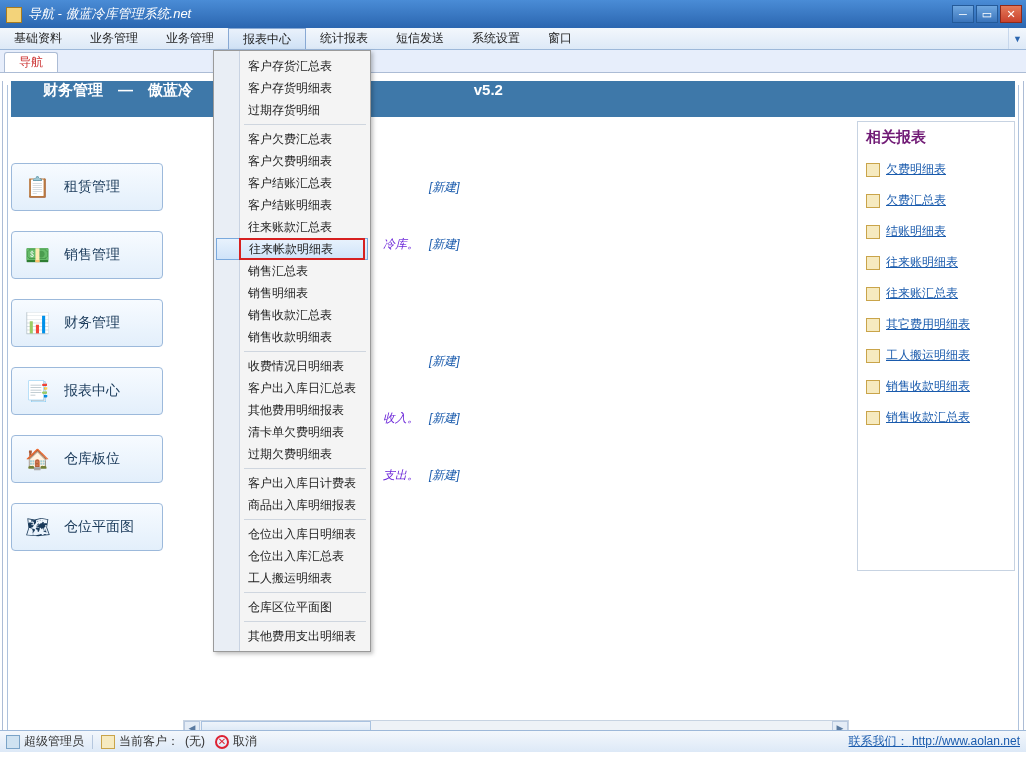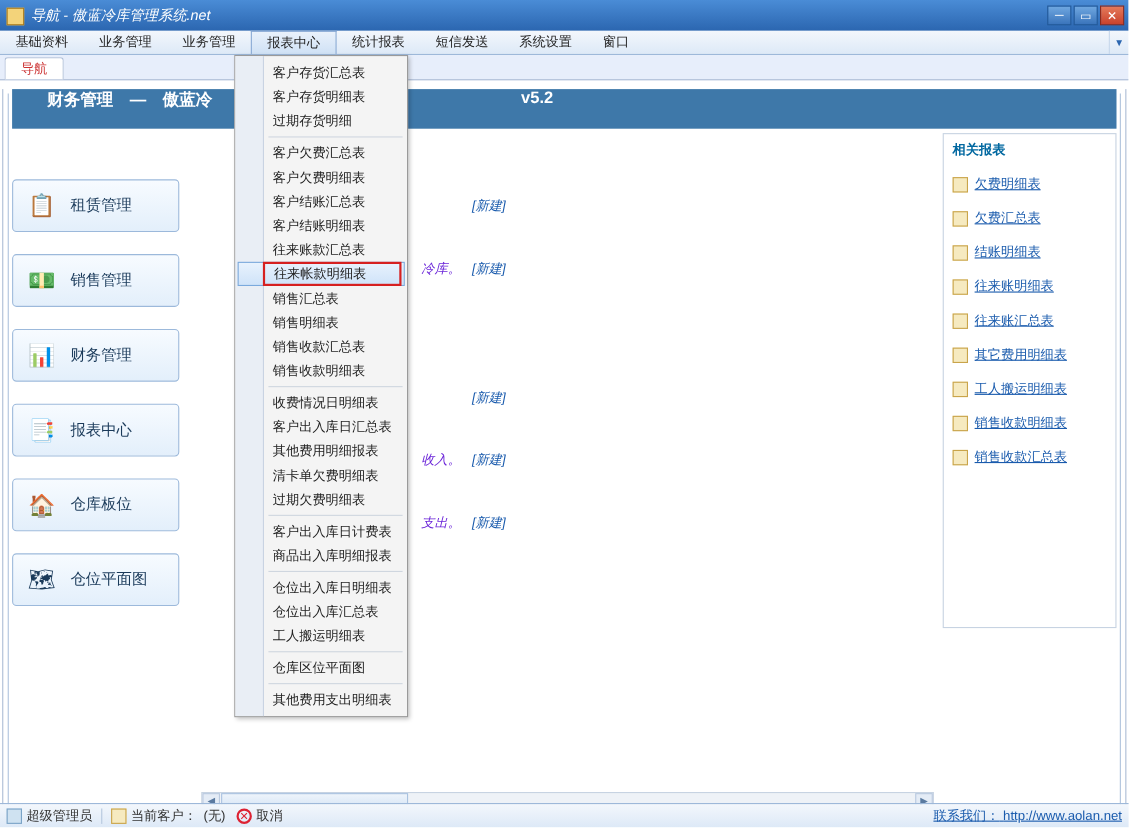--- a/index.html
+++ b/index.html
@@ -64,21 +64,21 @@
 .side-btn .icon-box { width: 28px; height: 28px; display: flex; align-items: center; justify-content: center; font-size: 20px; }
 
 .center-col { flex: 1; padding: 12px; position: relative; color: #333; font-size: 12px; }
 .center-row { display: flex; align-items: flex-start; margin-bottom: 40px; font-style: italic; }
 .center-label { color: #6d28d9; }
 .new-link { color: #1a5bad; margin-left: 60px; }
 
 .right-panel {
   width: 158px; border: 1px solid #c7d3e2; margin-top: -4px; padding: 6px 8px 12px;
 }
-.right-panel .panel-title { font-size: 12px; font-weight: bold; color: #0369a1; margin-bottom: 14px; }
+.right-panel .panel-title { font-size: 15px; font-weight: bold; color: #701a75; margin-bottom: 14px; }
 .rpt-link { display: flex; align-items: center; gap: 6px; color: #1a5bad; font-size: 12px; margin-bottom: 14px; text-decoration: underline; }
 .rpt-link .file-ic { width: 14px; height: 14px; border: 1px solid #c9a44a; background: #f6eac0; }
 
 
 .dropdown {
   position: absolute; left: 213px; top: 50px; width: 158px;
   background: #f4f4f4; border: 1px solid #9a9a9a;
   box-shadow: 2px 2px 4px rgba(0,0,0,.25);
 }
 .dropdown .strip { position: absolute; left: 0; top: 0; bottom: 0; width: 26px; background: #e9eef5; border-right: 1px solid #c9d3e2; }

